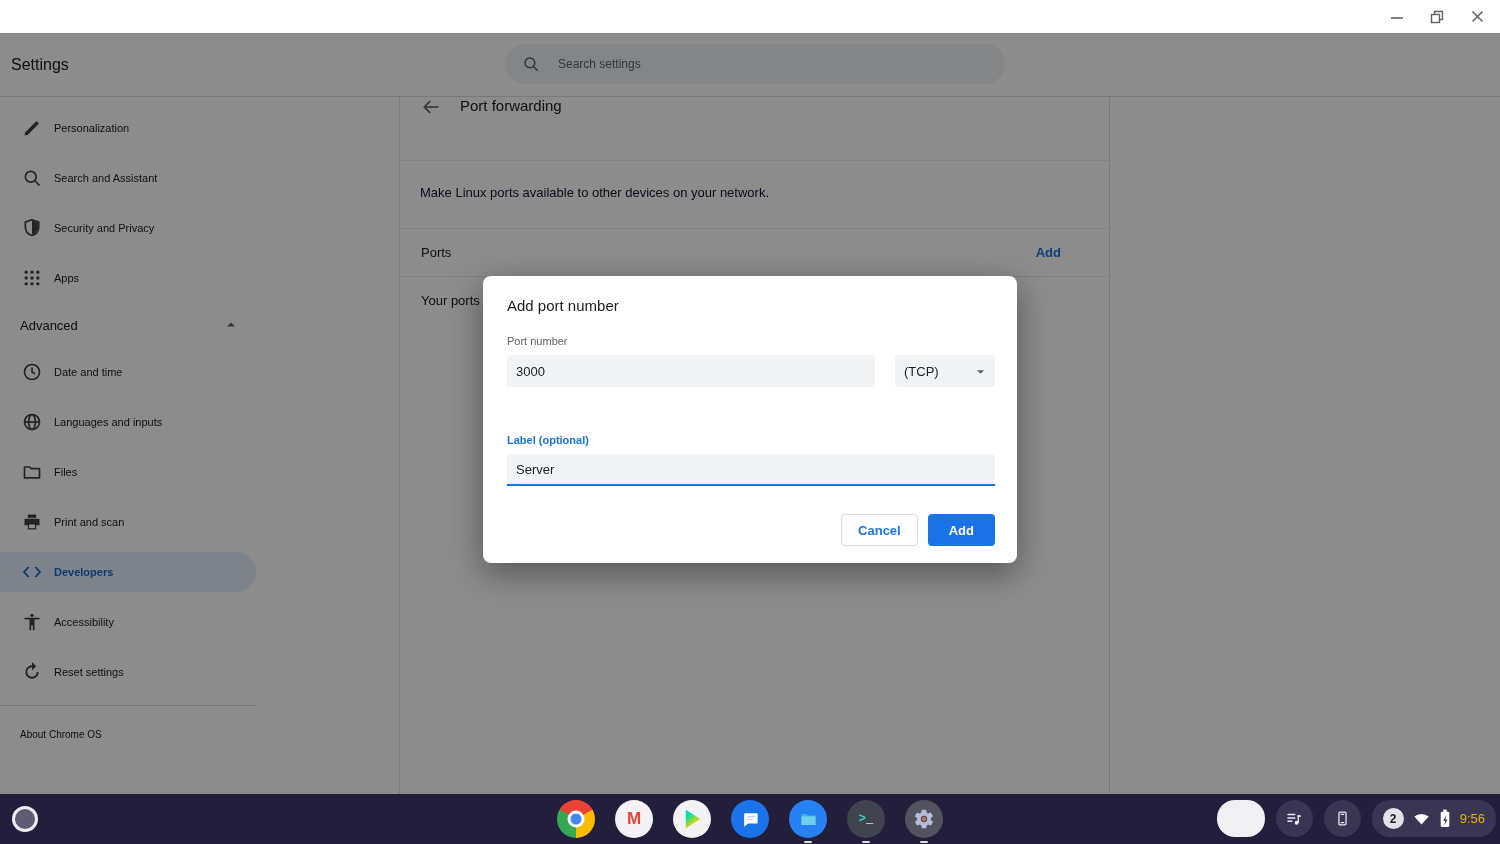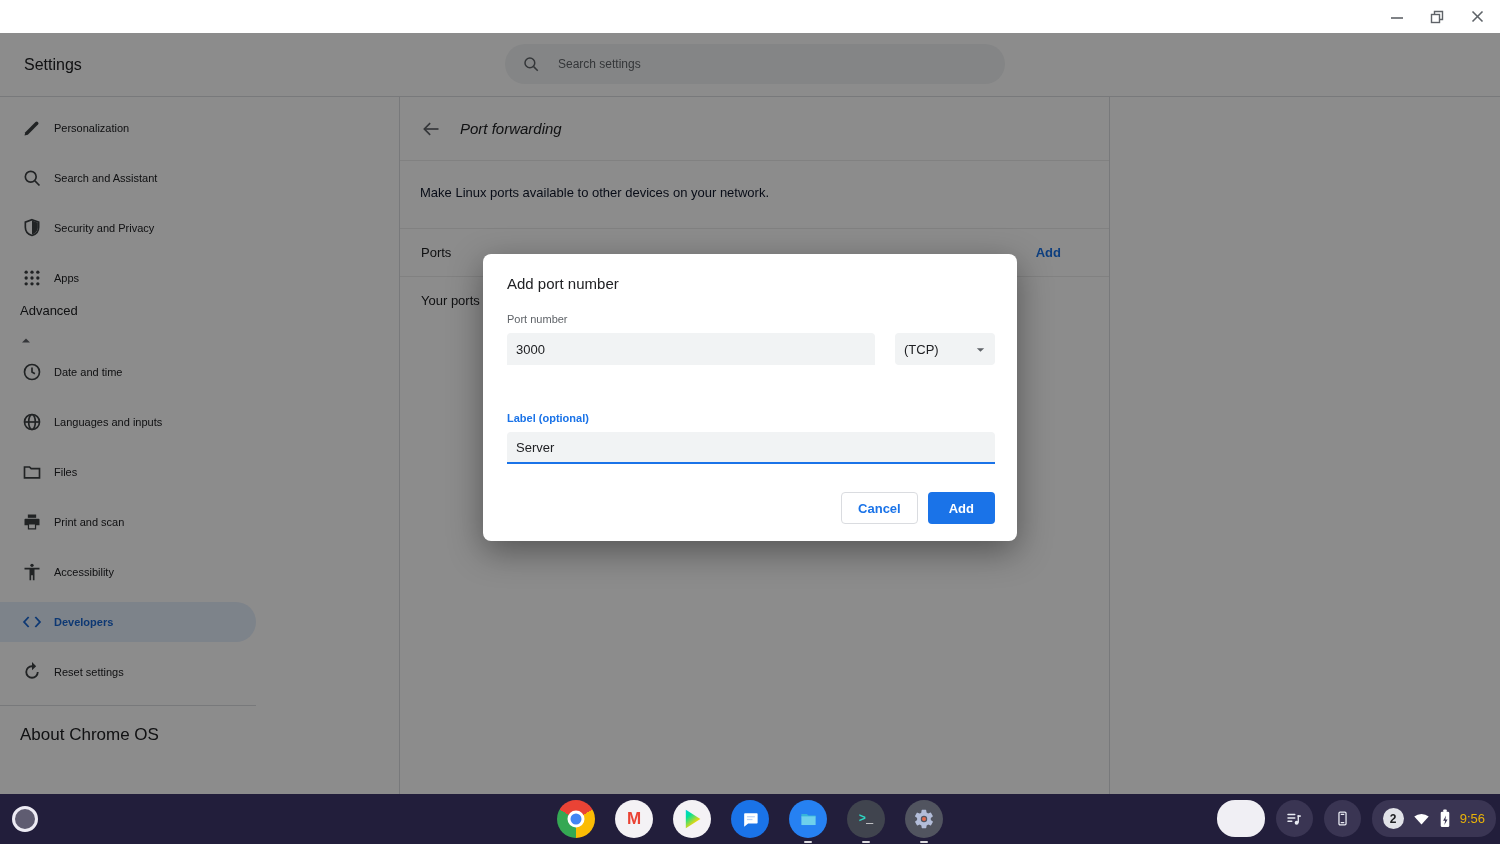--- a/index.html
+++ b/index.html
@@ -7,52 +7,52 @@
   body { font-family:"Liberation Sans", sans-serif; background:#000; }
   .screen { position:relative; width:1500px; height:844px; overflow:hidden; background:#fff; }
 
   
   .titlebar { position:absolute; top:0; left:0; right:0; height:33px; background:#fff; z-index:5; }
   .win-controls { position:absolute; right:10px; top:0; height:33px; display:flex; align-items:center; gap:14px; }
   .win-btn { width:26px; height:26px; display:flex; align-items:center; justify-content:center; background:none; border:none; cursor:pointer; color:#5f6368; }
 
   
   .app-header { position:absolute; top:33px; left:0; right:0; height:64px; background:#fff; border-bottom:1px solid #dadce0; z-index:1; }
-  .app-title { position:absolute; left:24px; top:50%; transform:translateY(-50%); font-size:16px; color:#202124; }
+  .app-title { position:absolute; left:11px; top:50%; transform:translateY(-50%); font-size:16px; color:#202124; }
   .search-pill { position:absolute; left:505px; top:11px; width:500px; height:40px; border-radius:20px; background:#f1f3f4; display:flex; align-items:center; padding-left:17px; }
   .search-pill svg { flex:none; }
   .search-input { border:none; background:transparent; outline:none; font-size:12px; color:#5f6368; margin-left:18px; width:430px; font-family:"Liberation Sans", sans-serif; }
   .search-input::placeholder { color:#5f6368; opacity:1; }
 
   
   .app-body { position:absolute; top:97px; bottom:50px; left:0; right:0; background:#fff; display:flex; z-index:1; }
   .sidebar { width:400px; flex:none; border-right:1px solid #dadce0; padding-top:6px; }
   .nav-item { height:50px; display:flex; align-items:center; padding-left:22px; cursor:pointer; }
   .nav-item .nav-icon { width:20px; height:20px; color:#3c4043; flex:none; display:flex; align-items:center; justify-content:center; }
   .nav-item .nav-label { margin-left:12px; font-size:11px; color:#202124; }
   .nav-item.selected { width:256px; height:40px; margin:5px 0; background:#e4eefb; border-radius:0 25px 25px 0; }
   .nav-item.selected .nav-icon { color:#1967d2; }
   .nav-item.selected .nav-label { color:#1967d2; font-weight:700; }
-  .nav-advanced { height:44px; display:flex; align-items:flex-start; justify-content:space-between; padding:0 162px 0 20px; cursor:pointer;flex-direction:column; }
+  .nav-advanced { height:44px; display:flex; align-items:center; justify-content:space-between; padding:0 162px 0 20px; cursor:pointer; }
   .nav-advanced .nav-label { font-size:13px; color:#202124; }
-  .nav-about { margin-top:8px; width:256px; height:58px; border-top:1px solid #dadce0; display:flex; align-items:center; padding-left:20px; font-size:17px; color:#202124; cursor:pointer; }
+  .nav-about { margin-top:8px; width:256px; height:58px; border-top:1px solid #dadce0; display:flex; align-items:center; padding-left:20px; font-size:10px; color:#202124; cursor:pointer; }
 
   .content { width:710px; flex:none; border-right:1px solid #dadce0; }
-  .subheader { height:64px; display:flex; align-items:center; padding-left:21px; border-bottom:1px solid #ececec;font-style:italic; }
+  .subheader { height:64px; display:flex; align-items:flex-start; padding-left:21px; border-bottom:1px solid #ececec; }
   .back-btn { width:20px; height:20px; border:none; background:none; cursor:pointer; color:#5f6368; display:flex; align-items:center; justify-content:center; padding:0; }
   .page-title { margin-left:19px; font-size:15px; color:#202124; }
   .description { margin:24px 20px 0; font-size:13px; color:#0f172a; }
   .ports-row { margin-top:28px; height:48px; border-top:1px solid #ececec; display:flex; align-items:center; justify-content:space-between; padding:0 40px 0 21px; }
   .ports-label { font-size:13px; color:#202124; }
   .add-text-btn { border:none; background:none; color:#1a73e8; font-size:13px; font-weight:700; cursor:pointer; padding:4px 8px; font-family:"Liberation Sans", sans-serif; }
   .your-ports-row { height:48px; border-top:1px solid #ececec; display:flex; align-items:center; padding-left:21px; font-size:13px; color:#202124; }
 
   
   .scrim { position:absolute; top:33px; left:0; right:0; bottom:50px; background:rgba(0,0,0,0.45); z-index:10; }
-  .dialog { position:absolute; left:483px; top:254px; width:534px; height:287px; background:#fff; border-radius:8px; box-shadow:0 10px 34px rgba(0,0,0,0.4); z-index:20; padding:21px 22px 0 24px; }
+  .dialog { position:absolute; left:483px; top:276px; width:534px; height:287px; background:#fff; border-radius:8px; box-shadow:0 10px 34px rgba(0,0,0,0.4); z-index:20; padding:21px 22px 0 24px; }
   .dlg-title { font-size:15px; color:#202124; }
   .dlg-field-label { margin-top:21px; font-size:11px; color:#5f6368; }
   .dlg-row { display:flex; justify-content:space-between; margin-top:8px; }
   .dlg-input { height:32px; background:#f1f3f4; border:none; outline:none; border-radius:4px 4px 0 0; padding:0 9px; font-size:13px; color:#202124; font-family:"Liberation Sans", sans-serif; }
   .port-input { width:368px; }
   .dlg-select { width:100px; height:32px; background:#f1f3f4; border-radius:4px; display:flex; align-items:center; justify-content:space-between; padding:0 9px; font-size:13px; color:#202124; cursor:pointer; }
   .dlg-label-blue { margin-top:47px; font-size:11px; color:#1a73e8; font-weight:700; }
   .label-input { display:block; width:100%; margin-top:8px; border-bottom:2px solid #1a73e8; }
   .dlg-buttons { display:flex; justify-content:flex-end; gap:10px; margin-top:28px; }
   .btn { height:32px; border-radius:4px; font-size:13px; font-weight:700; cursor:pointer; font-family:"Liberation Sans", sans-serif; }
@@ -206,37 +206,37 @@
       <div class="nav-item">
         <span class="nav-icon">
           <svg width="20" height="20" viewBox="0 0 24 24" fill="currentColor">
               <path d="M7 3h10v4H7z"></path>
               <path d="M4 8h16a1 1 0 011 1v7h-4v5H7v-5H3V9a1 1 0 011-1z"></path>
               <rect x="8.5" y="15" width="7" height="4.5" fill="#fff"></rect>
             </svg>
         </span>
         <span class="nav-label">Print and scan</span>
       </div>
-      <div class="nav-item">
-        <span class="nav-icon">
-          <svg width="20" height="20" viewBox="0 0 24 24" fill="currentColor">
-              <circle cx="12" cy="4" r="2"></circle>
-              <path d="M21 7H3v2h6v13h2v-6h2v6h2V9h6V7z"></path>
-            </svg>
-        </span>
-        <span class="nav-label">Accessibility</span>
-      </div>
       <div class="nav-item selected">
         <span class="nav-icon">
           <svg width="20" height="20" viewBox="0 0 24 24" fill="none" stroke="currentColor" stroke-width="2.2">
               <polyline points="8,6 2.5,12 8,18"></polyline>
               <polyline points="16,6 21.5,12 16,18"></polyline>
             </svg>
         </span>
         <span class="nav-label">Developers</span>
+      </div>
+      <div class="nav-item">
+        <span class="nav-icon">
+          <svg width="20" height="20" viewBox="0 0 24 24" fill="currentColor">
+              <circle cx="12" cy="4" r="2"></circle>
+              <path d="M21 7H3v2h6v13h2v-6h2v6h2V9h6V7z"></path>
+            </svg>
+        </span>
+        <span class="nav-label">Accessibility</span>
       </div>
       <div class="nav-item">
         <span class="nav-icon">
           <svg width="20" height="20" viewBox="0 0 24 24" fill="currentColor">
               <path d="M12 4a8 8 0 108 8h-2.2A5.8 5.8 0 1112 6.2V10l5-5-5-5v4z"></path>
             </svg>
         </span>
         <span class="nav-label">Reset settings</span>
       </div>
 

